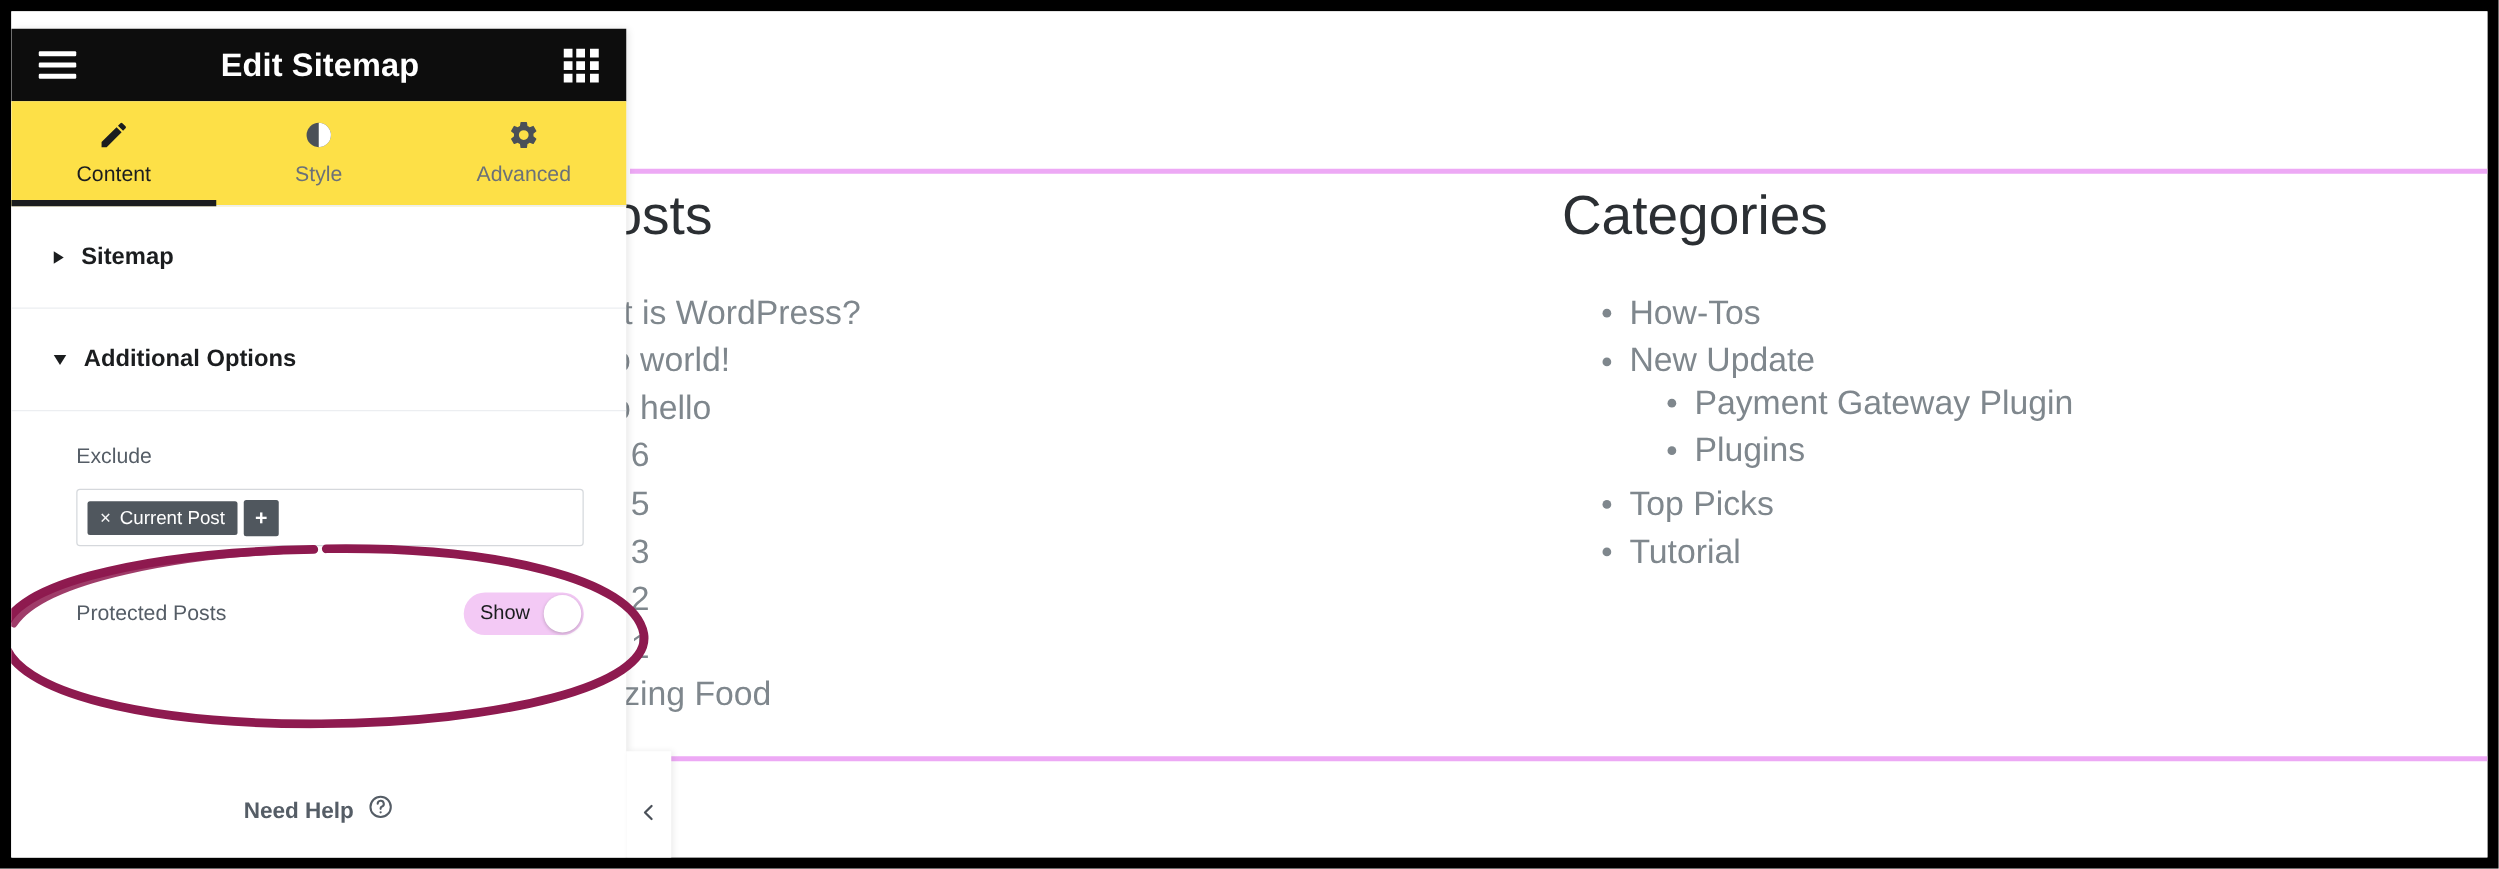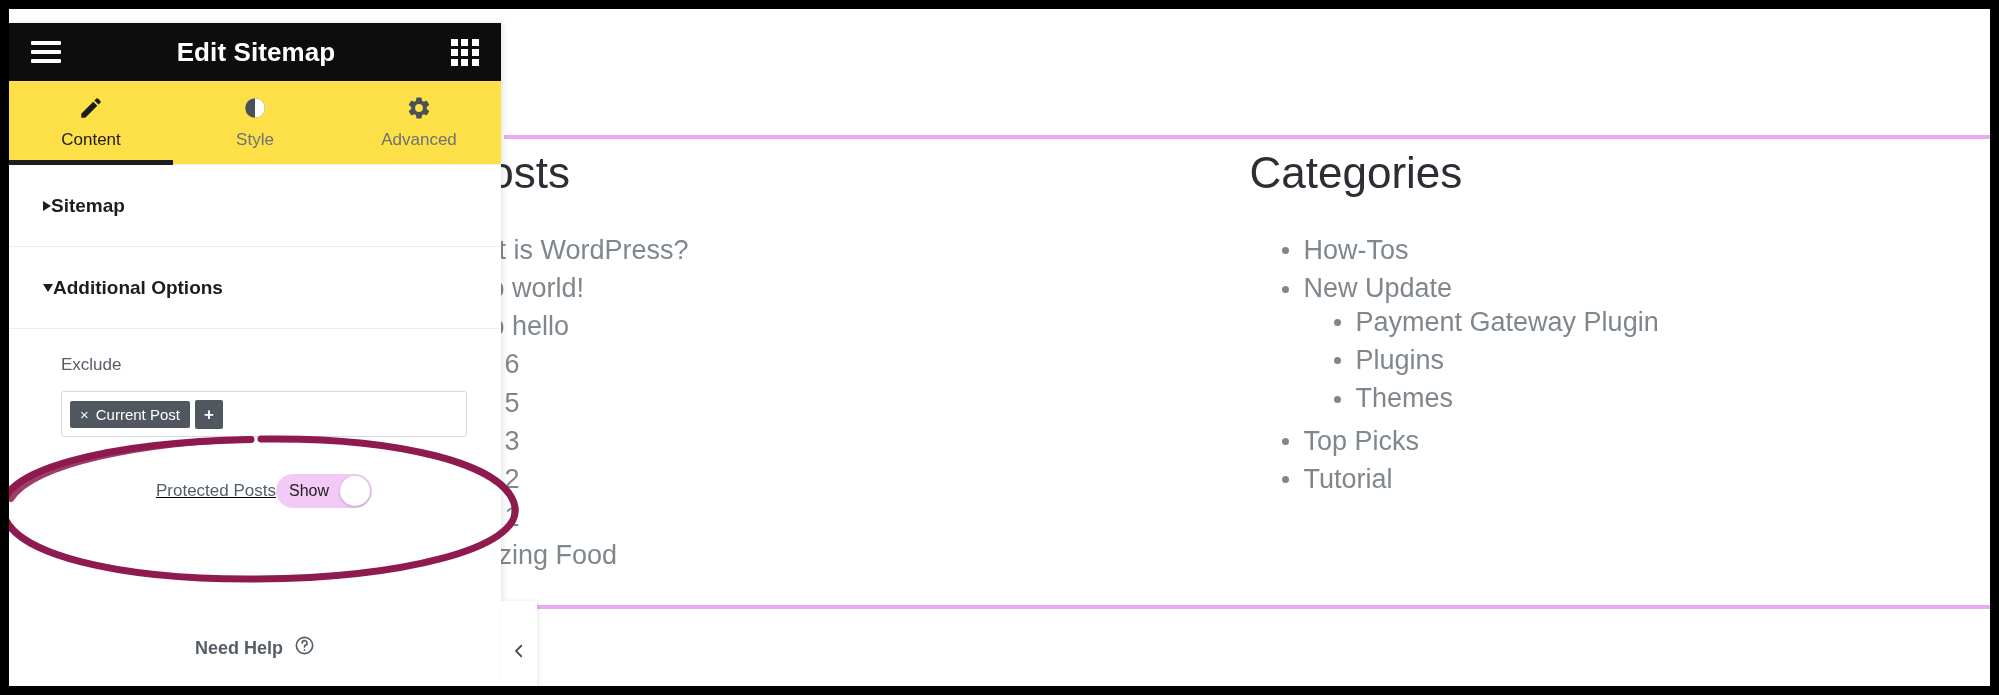--- a/index.html
+++ b/index.html
@@ -87,20 +87,21 @@
     height: 5px;
     background: #1b1d1f;
   }
   .tab svg { display: block; }
 
   
   .panel-body { flex: 1; overflow: hidden; }
   .section-head {
     display: flex;
     align-items: center;
+    gap: 14px;
     padding: 0 34px;
     height: 82px;
     cursor: pointer;
     border-bottom: 1px solid #eceef1;
     font-size: 19px;
     font-weight: bold;
     color: #1b1d1f;
   }
   .caret { width: 0; height: 0; flex: 0 0 auto; }
   .caret.closed {
@@ -153,24 +154,23 @@
     padding: 6px 9px;
     border-radius: 2px;
     cursor: pointer;
     font-weight: bold;
   }
 
   
   .toggle-row {
     display: flex;
     align-items: center;
-    justify-content: center;
+    justify-content: space-between;
     margin-top: 34px;
     min-height: 40px;
-    text-decoration: underline;
   }
   .toggle-row .field-label { margin-bottom: 0; }
   .switch {
     position: relative;
     width: 96px;
     height: 34px;
     border-radius: 17px;
     background: #f3c9f5;
     display: flex;
     align-items: center;
@@ -324,21 +324,20 @@
           <li>
             <span class="bullet"></span>
             <span>How-Tos</span>
           </li>
           <li>
             <span class="bullet"></span>
             <span>New Update</span>
             <ul>
               <li><span class="bullet"></span><span>Payment Gateway Plugin</span></li>
               <li><span class="bullet"></span><span>Plugins</span></li>
-              <li><span class="bullet"></span><span>Themes</span></li>
             </ul>
           </li>
           <li><span class="bullet"></span><span>Top Picks</span></li>
           <li><span class="bullet"></span><span>Tutorial</span></li>
         </ul>
       </div>
     </div>
   </div>
 
   <div id="panel">

